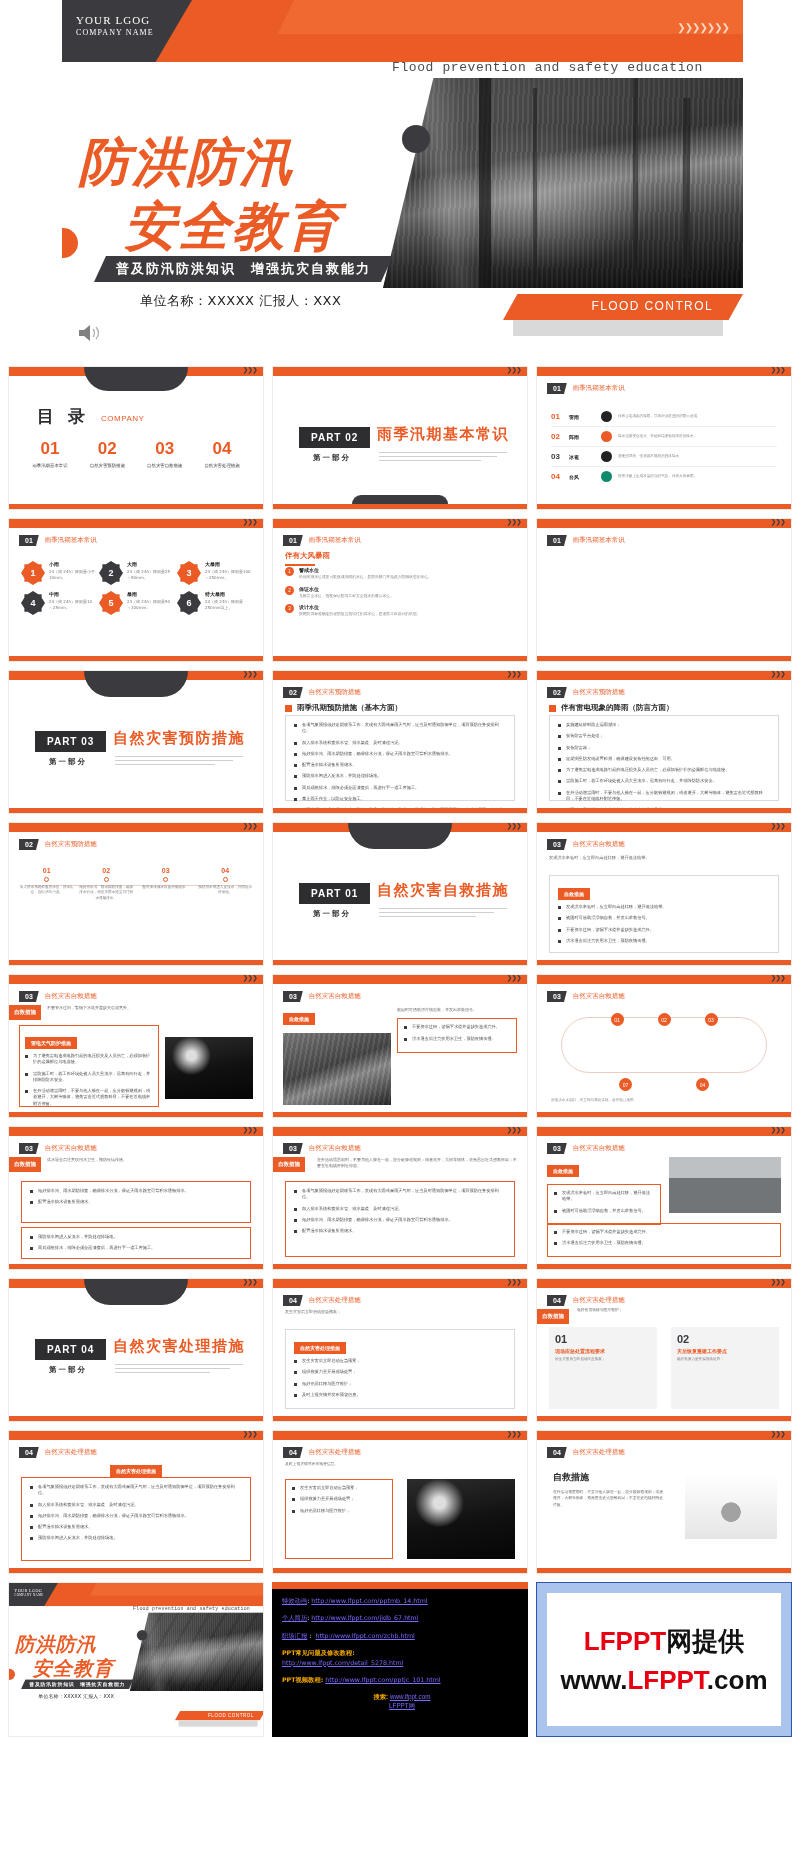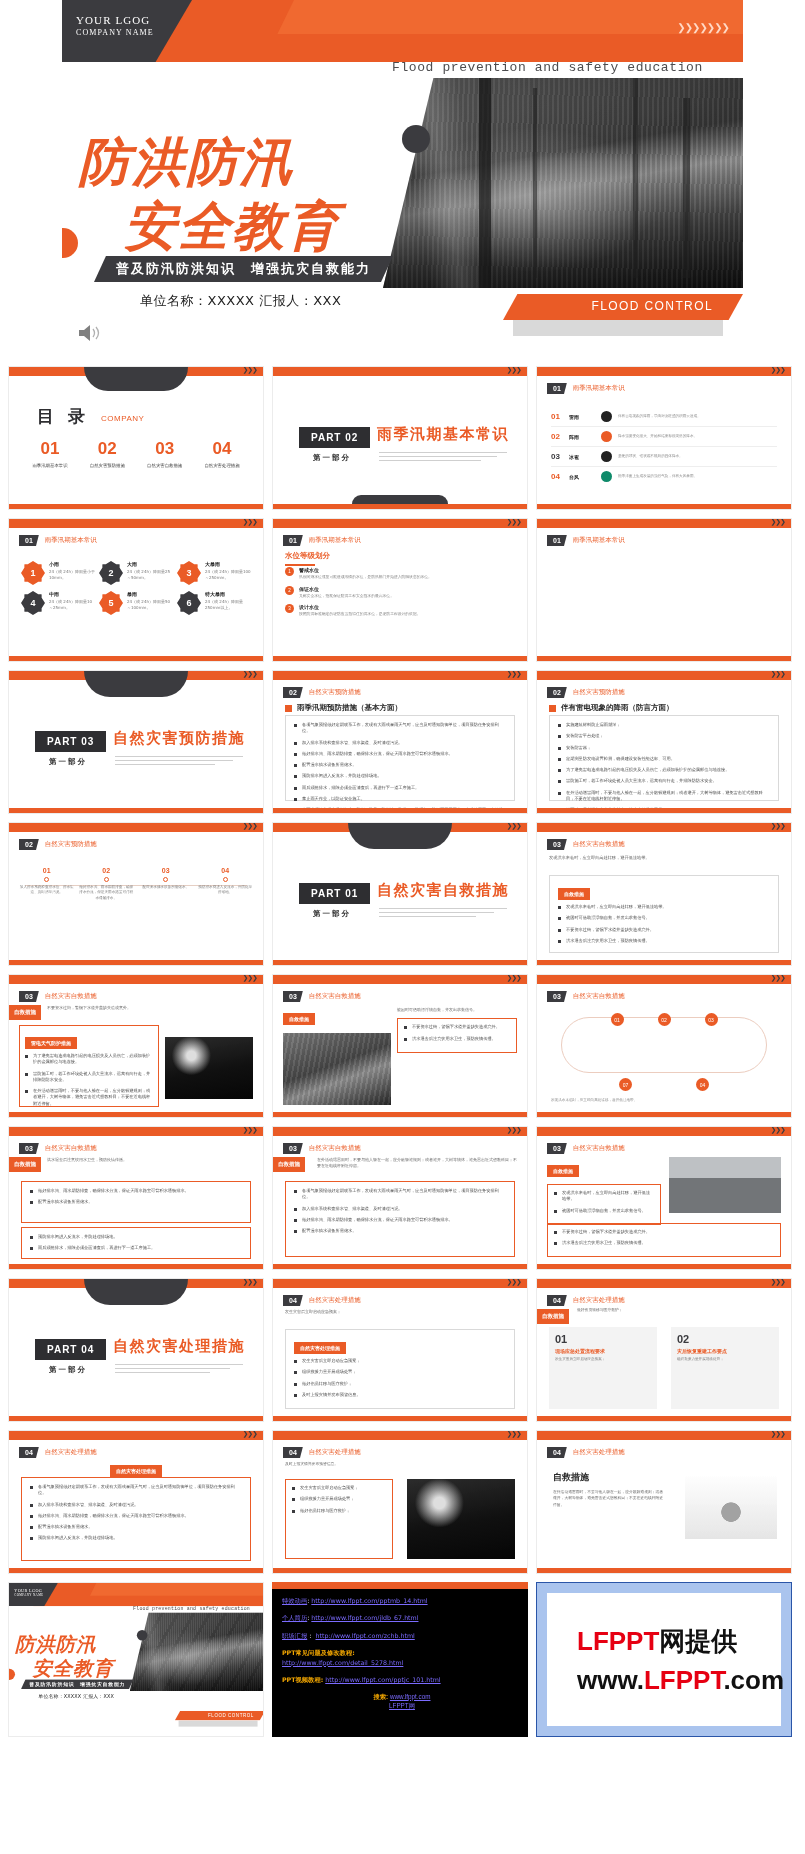--- a/index.html
+++ b/index.html
@@ -224,21 +224,21 @@
                      font-family:"DejaVu Sans",sans-serif; }
   .links-panel .cn { color:#f0a500; font-weight:bold; }
   .links-panel a, .links-panel .u { color:#7b6bff; text-decoration:underline; }
   .links-panel .srch { text-align:center; margin-top:4px; font-size:6.3px;}
   .links-panel .srch .cn { color:#f0a500; }
   .links-panel .center2 { text-align:center; font-size:6.3px; }
 
   .logo-panel { position:relative; width:256px; height:155px; background:#aac4ee;
                 border:1px solid #2a55a8; flex:0 0 256px; }
   .logo-panel .inner { position:absolute; inset:10px; background:#fff; display:flex;
-                       flex-direction:column; justify-content:center; gap:6px;padding-left:30px; }
+                       flex-direction:column; align-items:center; justify-content:center; gap:6px; }
   .logo-panel .l1 { font-size:26px; font-weight:bold; font-family:"Liberation Sans",sans-serif; }
   .logo-panel .l1 .r { color:#e60012; }
   .logo-panel .l1 .k { color:#111; }
   .logo-panel .l2 { font-size:26px; font-weight:bold; font-family:"Liberation Sans",sans-serif; color:#111; }
   .logo-panel .l2 .r { color:#e60012; }
 
   
   .finalcover { position:relative; width:256px; height:155px; overflow:hidden; background:#fff;
                 border:1px solid #ececec; flex:0 0 256px;}
   .fc-sc { transform: scale(.376); transform-origin: top left; width:681px; height:412px; }
@@ -446,21 +446,21 @@
         </div>
         <div class="s-botbar"></div>
       </div>
 
       <div class="slide">
         <div class="s-topbar"></div>
         <div class="s-tag">
           <span class="num">01</span>
           <span class="tx">雨季汛期基本常识</span>
         </div>
-        <div class="wl-title">水位等级划分</div>
+        <div class="wl-title">伴有大风暴雨</div>
         <div class="wl-list">
           <div class="wl-item">
             <span class="bead">1</span>
             <div class="bd">
                 <div class="h">警戒水位</div>
               <div class="d">汛期河湖水位漲至可能造成汛情的水位，是防汛部门开始进入防御状态的水位。</div>
               </div>
           </div>
           <div class="wl-item">
             <span class="bead">2</span>

